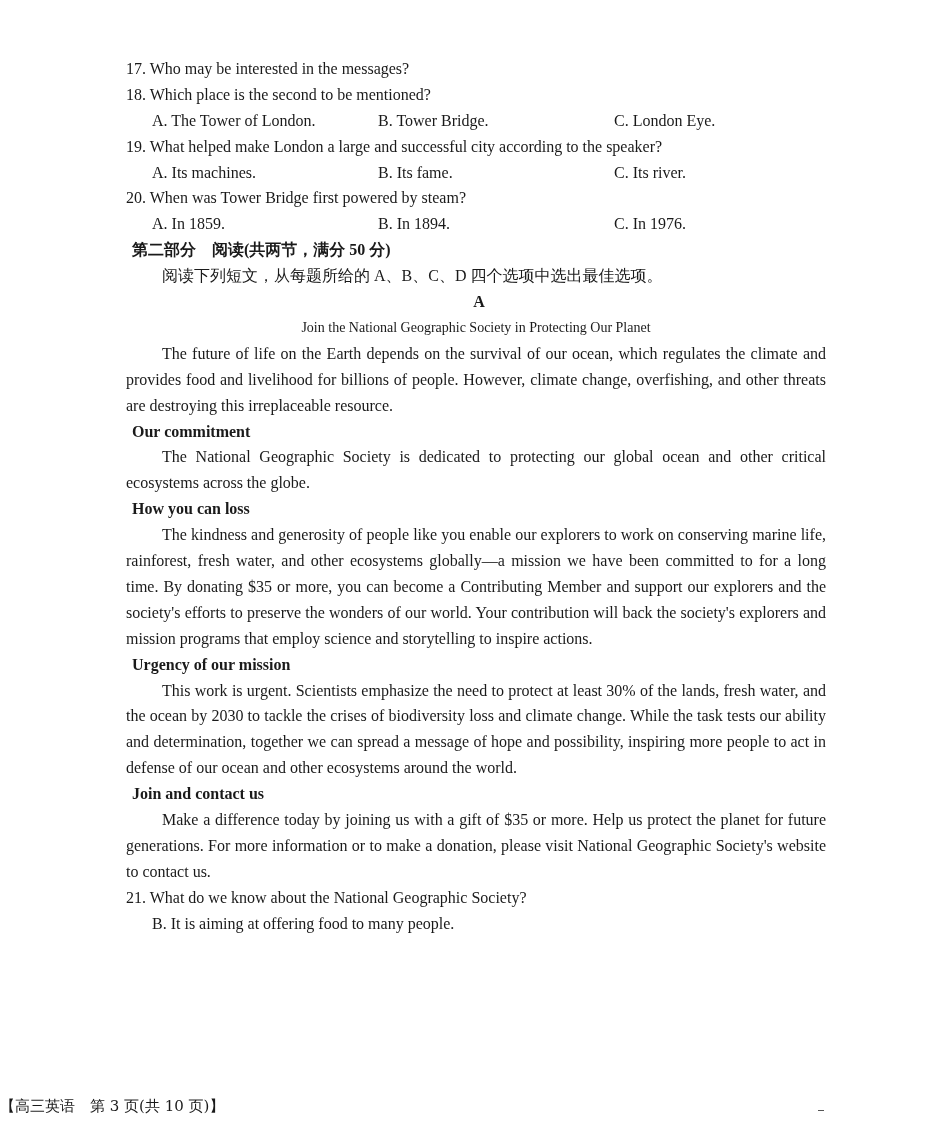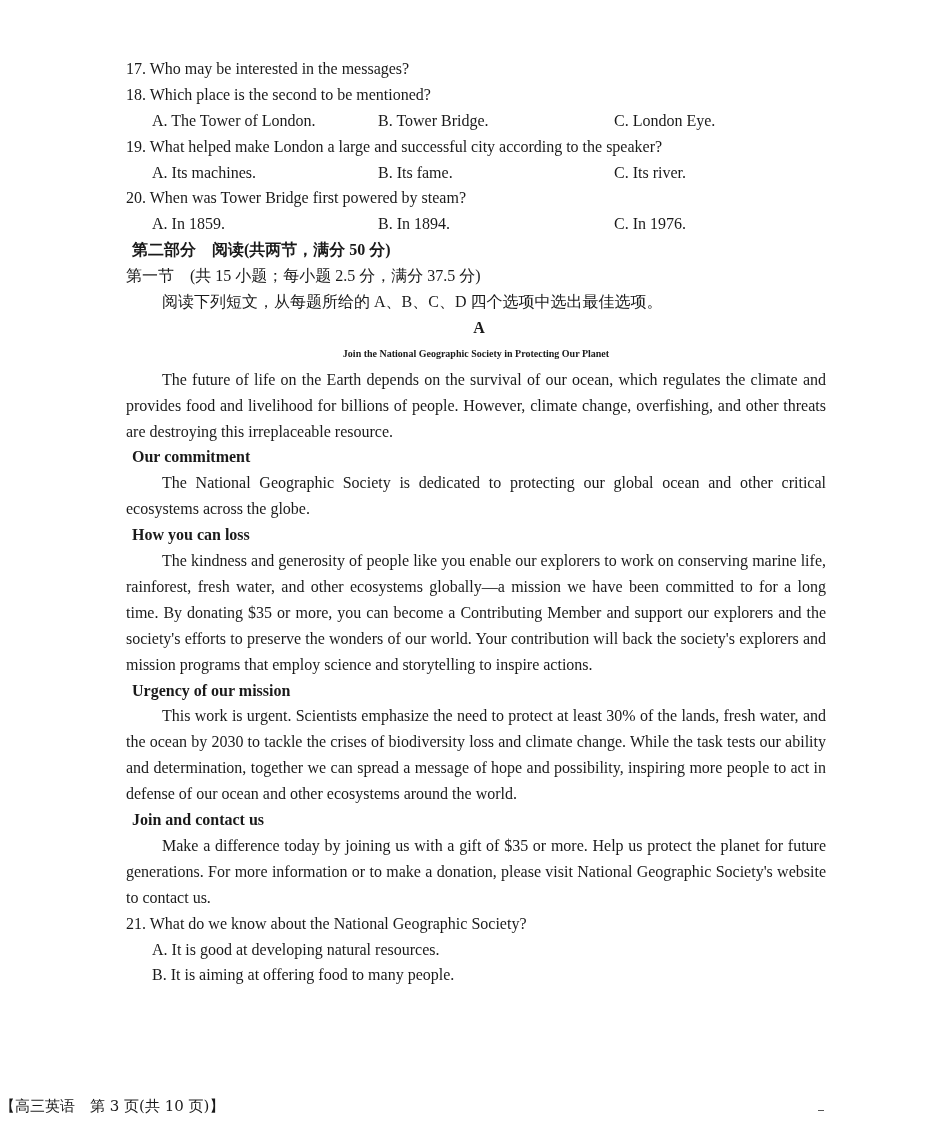--- a/index.html
+++ b/index.html
@@ -14,21 +14,21 @@
     .opts { position: relative; height: 25.9px; line-height: 25.9px; }
     .opt { position: absolute; top: 0; white-space: nowrap; }
     .opt.a { left: 26px; }
     .opt.b { left: 252px; }
     .opt.c { left: 488px; }
     .bold { font-weight: bold; margin-left: 6px; }
     .center { text-align: center; }
     .indent1 { padding-left: 36px; }
     .para { text-align: justify; line-height: 25.9px; text-indent: 36px; margin: 0; }
     .sub-opt { padding-left: 26px; }
-    .title { font-weight: bold; font-size: 10px; text-align: center; }
+    .title { font-weight: normal; font-size: 14px; text-align: center; }
     .footer {
       position: absolute; left: 0; width: 950px; top: 1097px; text-align: left;
       font-size: 15px; font-family: "DejaVu Serif", serif;
     }
     .tick { position: absolute; left: 818px; top: 1110px; width: 6px; height: 1px; background: #555; }
   </style>
 </head>
 <body>
 
 <div class="page">
@@ -51,39 +51,37 @@
   </div>
 
   <div class="line">20. When was Tower Bridge first powered by steam?</div>
   <div class="opts">
     <span class="opt a">A. In 1859.</span>
     <span class="opt b">B. In 1894.</span>
     <span class="opt c">C. In 1976.</span>
   </div>
 
   <div class="line bold">第二部分　阅读(共两节，满分 50 分)</div>
-  <div class="line">第一节　(共 15 小题；每小题 2.5 分，满分 37.5 分)</div>
   <div class="line indent1">阅读下列短文，从每题所给的 A、B、C、D 四个选项中选出最佳选项。</div>
 
   <div class="line center bold">A</div>
   <div class="line center title">Join the National Geographic Society in Protecting Our Planet</div>
 
   <p class="para">The future of life on the Earth depends on the survival of our ocean, which regulates the climate and provides food and livelihood for billions of people. However, climate change, overfishing, and other threats are destroying this irreplaceable resource.</p>
 
   <div class="line bold">Our commitment</div>
   <p class="para">The National Geographic Society is dedicated to protecting our global ocean and other critical ecosystems across the globe.</p>
 
   <div class="line bold">How you can loss</div>
   <p class="para">The kindness and generosity of people like you enable our explorers to work on conserving marine life, rainforest, fresh water, and other ecosystems globally—a mission we have been committed to for a long time. By donating $35 or more, you can become a Contributing Member and support our explorers and the society's efforts to preserve the wonders of our world. Your contribution will back the society's explorers and mission programs that employ science and storytelling to inspire actions.</p>
 
   <div class="line bold">Urgency of our mission</div>
   <p class="para">This work is urgent. Scientists emphasize the need to protect at least 30% of the lands, fresh water, and the ocean by 2030 to tackle the crises of biodiversity loss and climate change. While the task tests our ability and determination, together we can spread a message of hope and possibility, inspiring more people to act in defense of our ocean and other ecosystems around the world.</p>
 
   <div class="line bold">Join and contact us</div>
   <p class="para">Make a difference today by joining us with a gift of $35 or more. Help us protect the planet for future generations. For more information or to make a donation, please visit National Geographic Society's website to contact us.</p>
 
   <div class="line">21. What do we know about the National Geographic Society?</div>
-  <div class="line sub-opt">A. It is good at developing natural resources.</div>
   <div class="line sub-opt">B. It is aiming at offering food to many people.</div>
 </div>
 
 <div class="footer">【高三英语　第 3 页(共 10 页)】</div>
 <div class="tick"></div>
 
 </body></html>

